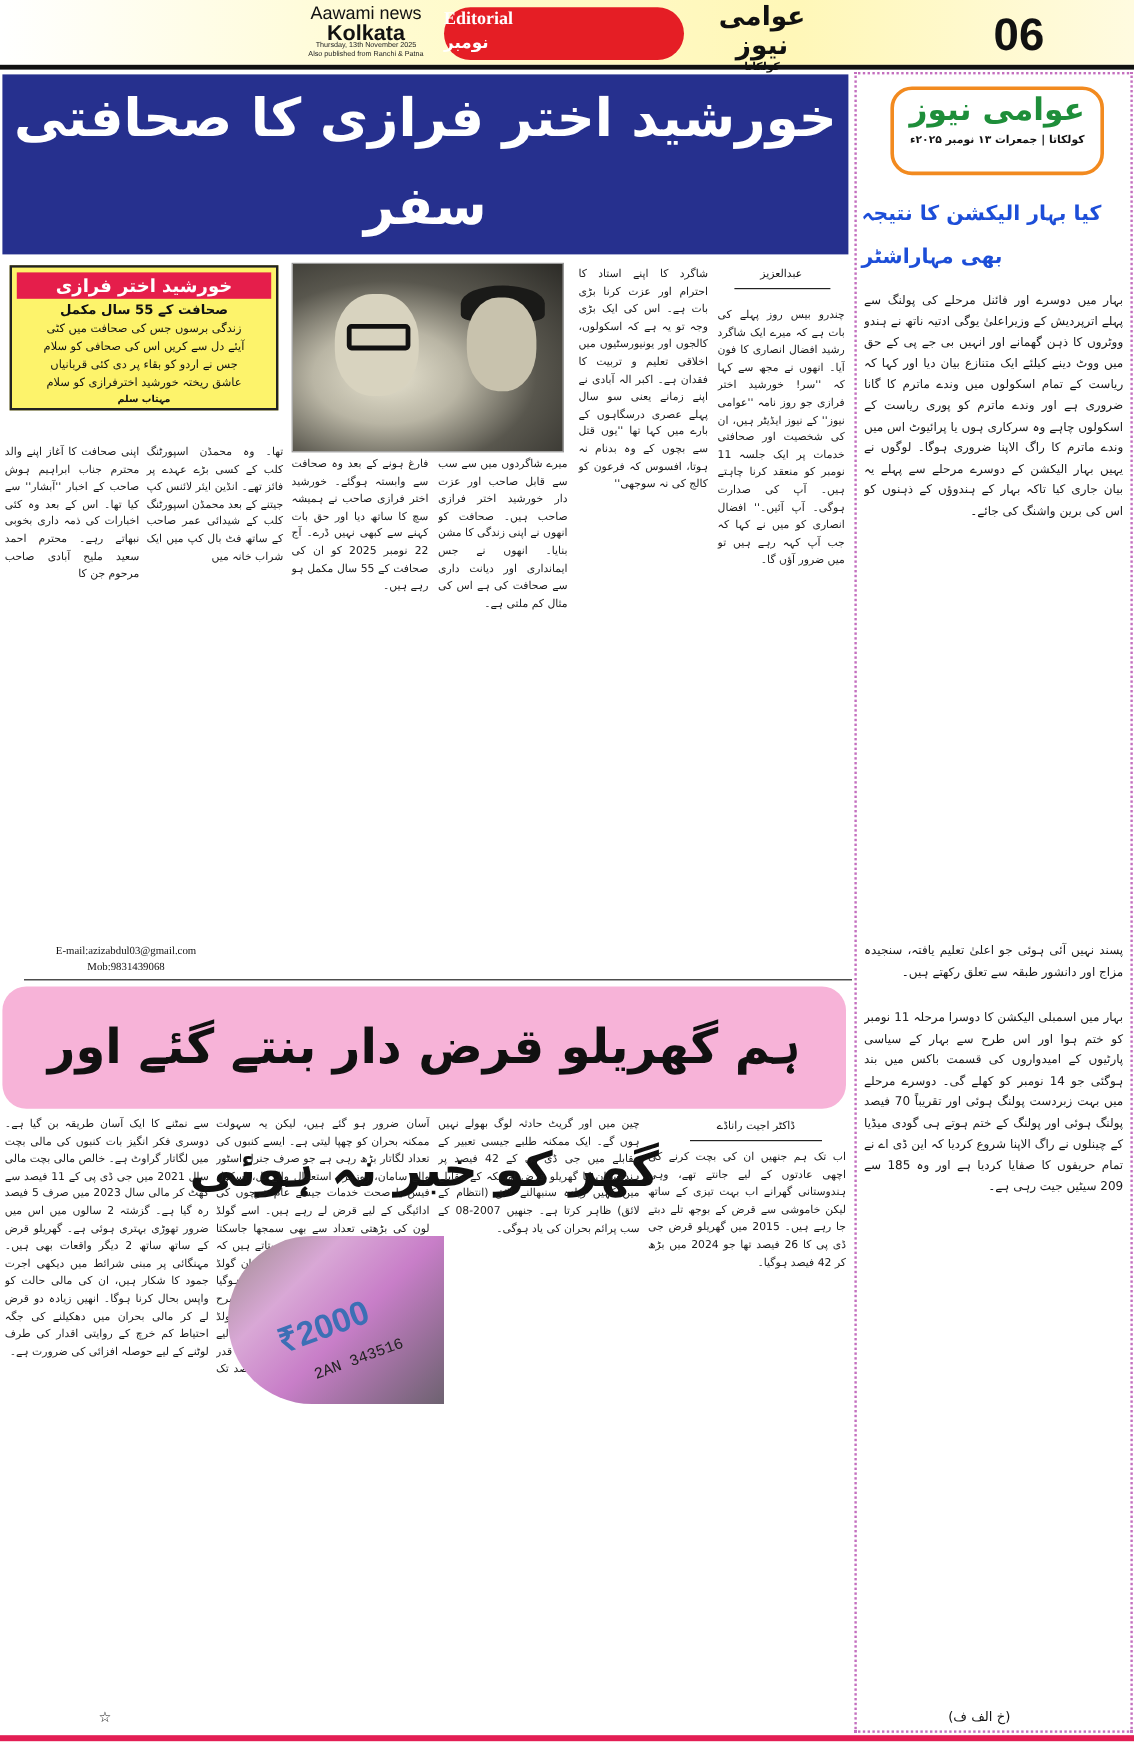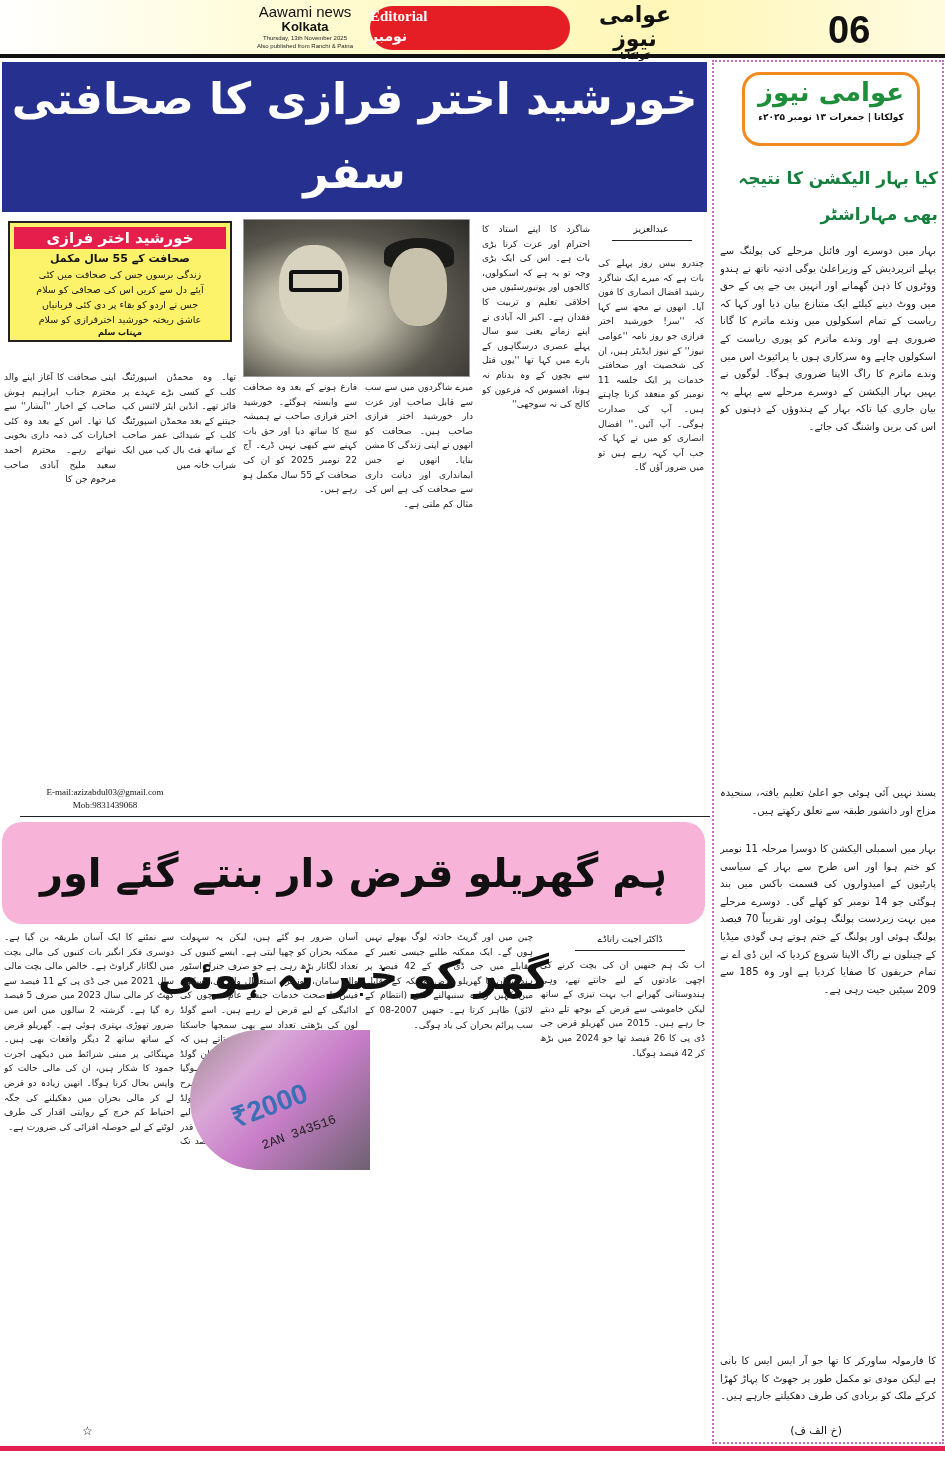--- a/index.html
+++ b/index.html
@@ -3,21 +3,21 @@
 <meta charset="utf-8">
 <style>
   html,body{margin:0;padding:0;}
   body{width:945px;height:1458px;background:#fff;position:relative;overflow:hidden;font-family:"DejaVu Sans",sans-serif;color:#111;}
   .abs{position:absolute;}
   
   .masthead{left:0;top:0;width:945px;height:54px;background:linear-gradient(90deg,#fff 0%,#fffbd0 35%,#fff7b8 70%,#fffbe0 100%);}
   .mast-rule{left:0;top:54px;width:945px;height:4px;background:#111;}
   .en-brand{left:250px;top:4px;width:110px;text-align:center;}
   .en-title{font-family:"Liberation Sans",sans-serif;font-size:15px;color:#111;line-height:16px;}
-  .en-city{font-family:"Liberation Sans",sans-serif;font-weight:bold;font-size:13px;line-height:14px;}
+  .en-city{font-family:"Liberation Sans",sans-serif;font-weight:bold;font-size:18px;line-height:14px;}
   .en-small{font-family:"Liberation Sans",sans-serif;font-size:6px;line-height:8px;color:#222;}
   .editorial{left:370px;top:6px;width:200px;height:44px;background:#e51e25;border-radius:22px;color:#fff;text-align:left;}
   .editorial .e1{font-family:"Liberation Serif",serif;font-weight:bold;font-size:15px;line-height:20px;}
   .editorial .e2{font-family:"DejaVu Sans",sans-serif;font-weight:bold;font-size:14px;line-height:20px;}
   .ur-brand{left:575px;top:3px;width:120px;text-align:center;direction:rtl;}
   .ur-name{font-weight:bold;font-size:22px;line-height:24px;color:#111;}
   .ur-city{font-weight:bold;font-size:9px;line-height:10px;}
   .ur-date{font-size:8px;line-height:12px;}
   .page-no{left:828px;top:10px;font-family:"Liberation Sans",sans-serif;font-weight:bold;font-size:38px;color:#111;line-height:40px;}
   
@@ -38,21 +38,21 @@
   .hair2{left:140px;top:18px;width:70px;height:30px;border-radius:50% 50% 20% 20%;background:#1a1a18;}
   
   .col{direction:rtl;text-align:justify;font-size:9px;line-height:14.6px;color:#1a1a1a;overflow:hidden;}
   .byline{direction:rtl;text-align:center;font-size:9px;line-height:14px;}
   .hr{height:1px;background:#222;}
   
   .sidebar{left:712px;top:60px;width:228px;height:1380px;border:2px dotted #c46fbf;}
   .sb-logo{left:28px;top:10px;width:172px;height:68px;border:3px solid #f28a1f;border-radius:18px;background:#fff;direction:rtl;text-align:center;}
   .sb-logo .n{font-weight:bold;font-size:26px;line-height:34px;color:#1e8e3a;}
   .sb-logo .c{font-size:9px;line-height:16px;font-weight:bold;}
-  .sb-head{direction:rtl;text-align:right;font-size:21px;line-height:36px;font-weight:bold;color:#15803d;}
+  .sb-head{direction:rtl;text-align:left;font-size:21px;line-height:36px;font-weight:bold;color:#1d4ed8;}
   
   .pink{left:2px;top:822px;width:703px;height:102px;background:#f7b3d8;direction:rtl;text-align:center;font-weight:bold;font-size:40px;line-height:102px;color:#111;border-radius:20px;}
   
   .money{left:190px;top:1030px;width:180px;height:140px;border-radius:70px 0 0 70px;overflow:hidden;background:linear-gradient(135deg,#9b8b8b 0%,#d9a8d6 30%,#c87ec8 55%,#6d6270 100%);}
   .note-txt{left:40px;top:55px;font-family:"Liberation Sans",sans-serif;font-weight:bold;font-size:28px;color:#3c6fb5;transform:rotate(-20deg);}
   .note-ser{left:70px;top:95px;font-family:"Liberation Mono",monospace;font-size:13px;color:#222;transform:rotate(-20deg);}
   .bottom-rule{left:0;top:1446px;width:945px;height:5px;background:#e31e54;}
   .email{left:5px;top:786px;width:200px;text-align:center;font-family:"Liberation Serif",serif;font-size:9px;line-height:13px;}
   .star{font-size:12px;}
 </style>
@@ -119,21 +119,20 @@
   <div class="abs sb-logo">
     <div class="n">عوامی نیوز</div>
     <div class="c"><span>کولکاتا</span> | <span>جمعرات ۱۳ نومبر ۲۰۲۵ء</span></div>
   </div>
   <div class="abs sb-head" style="left:4px;top:98px;width:220px;">
     <div style="font-size:17px;">کیا بہار الیکشن کا نتیجہ بھی مہاراشٹر</div>
   </div>
   <div class="abs col" style="left:6px;top:180px;width:216px;height:540px;font-size:10px;line-height:17.6px;">بہار میں دوسرے اور فائنل مرحلے کی پولنگ سے پہلے اترپردیش کے وزیراعلیٰ یوگی ادتیہ ناتھ نے ہندو ووٹروں کا ذہن گھمانے اور انہیں بی جے پی کے حق میں ووٹ دینے کیلئے ایک متنازع بیان دیا اور کہا کہ ریاست کے تمام اسکولوں میں وندے ماترم کا گانا ضروری ہے اور وندے ماترم کو پوری ریاست کے اسکولوں چاہے وہ سرکاری ہوں یا پرائیوٹ اس میں وندے ماترم کا راگ الاپنا ضروری ہوگا۔ لوگوں نے یہیں بہار الیکشن کے دوسرے مرحلے سے پہلے یہ بیان جاری کیا تاکہ بہار کے ہندوؤں کے ذہنوں کو اس کی برین واشنگ کی جائے۔</div>
   <div class="abs col" style="left:6px;top:722px;width:216px;height:52px;font-size:10px;line-height:17.6px;">پسند نہیں آئی ہوئی جو اعلیٰ تعلیم یافتہ، سنجیدہ مزاج اور دانشور طبقہ سے تعلق رکھتے ہیں۔</div>
   <div class="abs col" style="left:6px;top:778px;width:216px;height:510px;font-size:10px;line-height:17.6px;">بہار میں اسمبلی الیکشن کا دوسرا مرحلہ 11 نومبر کو ختم ہوا اور اس طرح سے بہار کے سیاسی پارٹیوں کے امیدواروں کی قسمت باکس میں بند ہوگئی جو 14 نومبر کو کھلے گی۔ دوسرے مرحلے میں بہت زبردست پولنگ ہوئی اور تقریباً 70 فیصد پولنگ ہوئی اور پولنگ کے ختم ہوتے ہی گودی میڈیا کے چینلوں نے راگ الاپنا شروع کردیا کہ این ڈی اے نے تمام حریفوں کا صفایا کردیا ہے اور وہ 185 سے 209 سیٹیں جیت رہی ہے۔</div>
-  <div class="abs col" style="left:6px;top:1290px;width:216px;height:70px;font-size:10px;line-height:17.6px;">کا فارمولہ ساورکر کا تھا جو آر ایس ایس کا بانی ہے لیکن مودی تو مکمل طور پر جھوٹ کا پہاڑ کھڑا کرکے ملک کو بربادی کی طرف دھکیلتے جارہے ہیں۔</div>
   <div class="abs" style="right:100px;top:1362px;direction:rtl;font-size:11px;">(خ الف ف)</div>
 </div>
 
 <div class="abs pink">ہم گھریلو قرض دار بنتے گئے اور گھر کو خبر نہ ہوئی</div>
 <div class="abs byline" style="left:570px;top:932px;width:120px;">ڈاکٹر اجیت راناڈے</div>
 <div class="abs hr" style="left:575px;top:950px;width:110px;"></div>
 
 <div class="abs col" style="left:540px;top:958px;width:165px;height:482px;">اب تک ہم جنھیں ان کی بچت کرنے کی اچھی عادتوں کے لیے جانتے تھے، وہی ہندوستانی گھرانے اب بہت تیزی کے ساتھ لیکن خاموشی سے قرض کے بوجھ تلے دبتے جا رہے ہیں۔ 2015 میں گھریلو قرض جی ڈی پی کا 26 فیصد تھا جو 2024 میں بڑھ کر 42 فیصد ہوگیا۔</div>
 <div class="abs col" style="left:365px;top:930px;width:168px;height:510px;">چین میں اور گریٹ حادثہ لوگ بھولے نہیں ہوں گے۔ ایک ممکنہ طلبے جیسی تعبیر کے مقابلے میں جی ڈی پی کے 42 فیصد پر ہندوستان کا گھریلو قرض امریکہ کے مقابلے میں کہیں زیادہ سنبھالنے لائق (انتظام کے لائق) ظاہر کرتا ہے۔ جنھیں 2007-08 کے سب پرائم بحران کی یاد ہوگی۔</div>
 <div class="abs col" style="left:180px;top:930px;width:178px;height:510px;">آسان ضرور ہو گئے ہیں، لیکن یہ سہولت ممکنہ بحران کو چھپا لیتی ہے۔ ایسے کنبوں کی تعداد لگاتار بڑھ رہی ہے جو صرف جنرل اسٹور والے سامان، روزمرہ استعمال والے بل، اسکول فیس یا صحت خدمات جیسے عام خرچوں کی ادائیگی کے لیے قرض لے رہے ہیں۔ اسے گولڈ لون کی بڑھتی تعداد سے بھی سمجھا جاسکتا ہے۔ آر بی آئی کے اعداد و شمار بتاتے ہیں کہ وسط 2023 اور وسط 2025 کے درمیان گولڈ لون پورٹ فولیو 2 گنے سے بھی زیادہ ہوگیا ہے۔ جولائی 2025 میں گولڈ لون کا شرح اضافہ 122 فیصد تھا۔ ان میں سے بیشتر گولڈ لون 2.5 لاکھ روپے سے کم کے ہیں، جن کے لیے ریزرو بینک نے اصولوں میں نرمی دی ہے۔ قدر کم ہے اور 'لون ٹو ویلیو' تناسب 85 فیصد تک ہوسکتا ہے۔</div>

